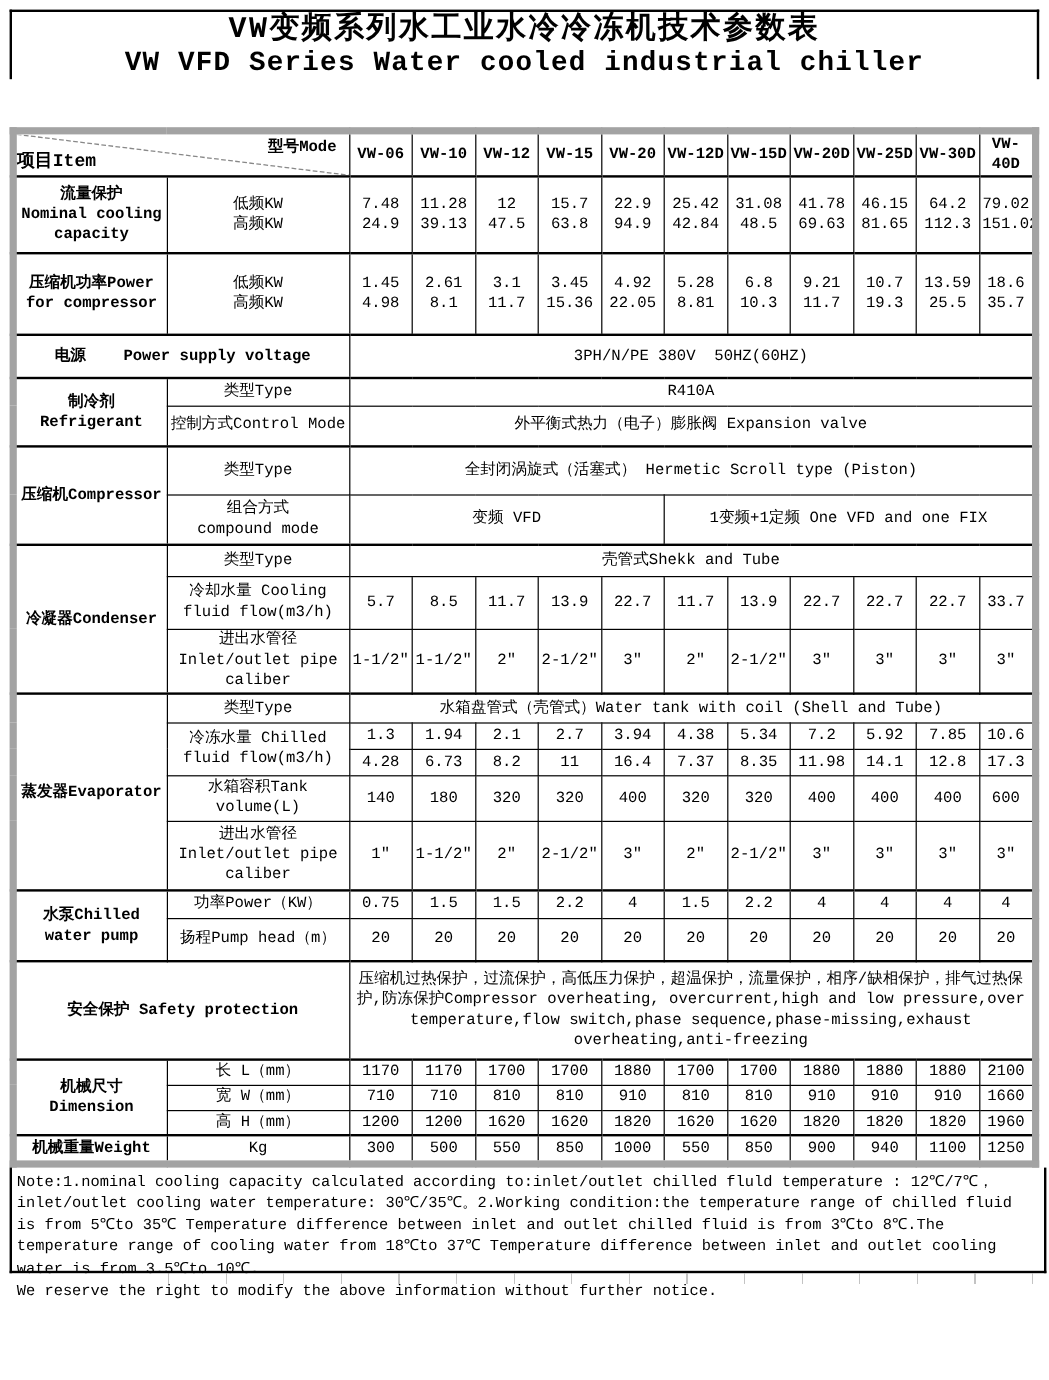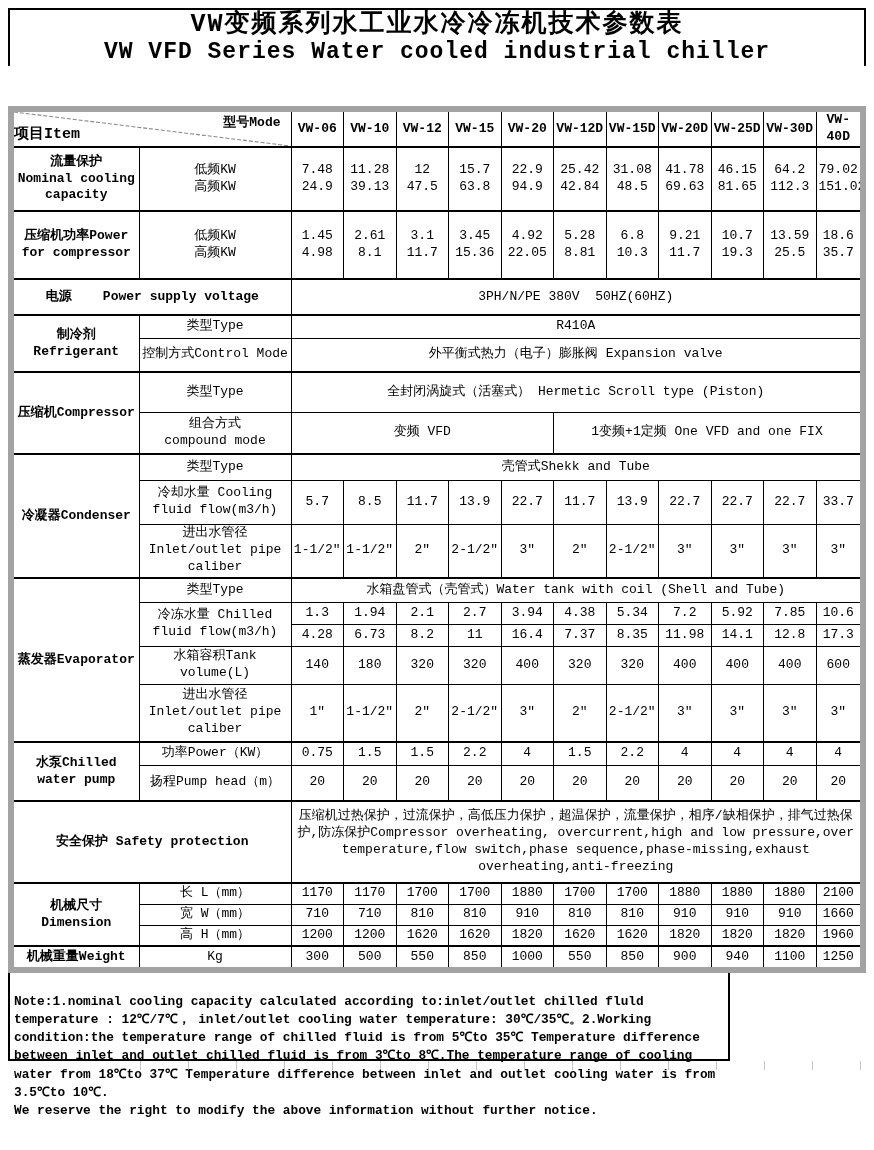--- a/index.html
+++ b/index.html
@@ -41,23 +41,23 @@
   td.safety-text { font-size:12.5px; line-height:1.55; padding:2px 6px; }
   
   .notes-zh {
     width:858px; height:126px;
     border:2px solid #000; border-top:none;
     font-size:14px; line-height:1.55; padding:52px 8px 0 8px;
   }
   .nz.l1 { padding-left:48px; }
   .nz.l2 { padding-left:62px; }
   .notes-en {
-    width:722px; height:88px;
+    width:864px; height:88px;
     border:2px solid #000; border-top:none;
-    font-size:12.8px; line-height:1.42; padding:20px 4px;font-weight:bold;
+    font-size:12.8px; line-height:1.42; padding:3px 4px;
   }
   .ticks {
     width:726px; height:9px; margin-left:132px;
     background:repeating-linear-gradient(to right,#aaa 0 1px,transparent 1px 48px);
     opacity:.7;
   }
 </style>
 </head>
 <body>
 

